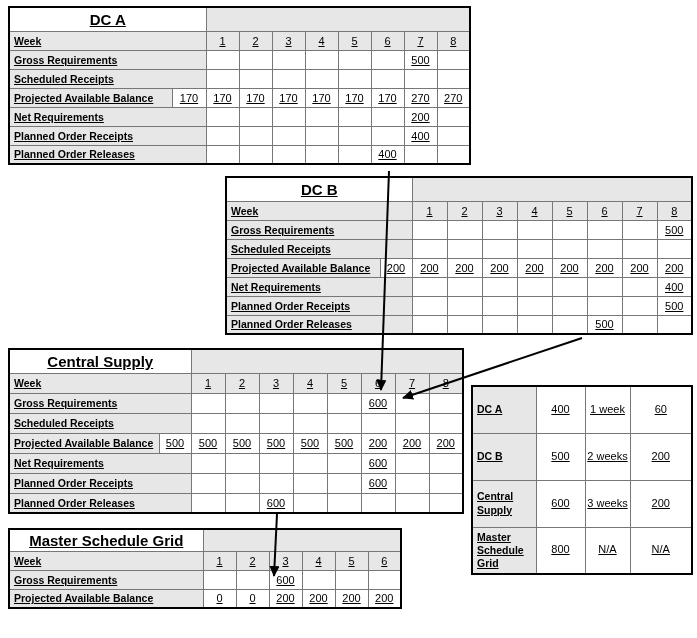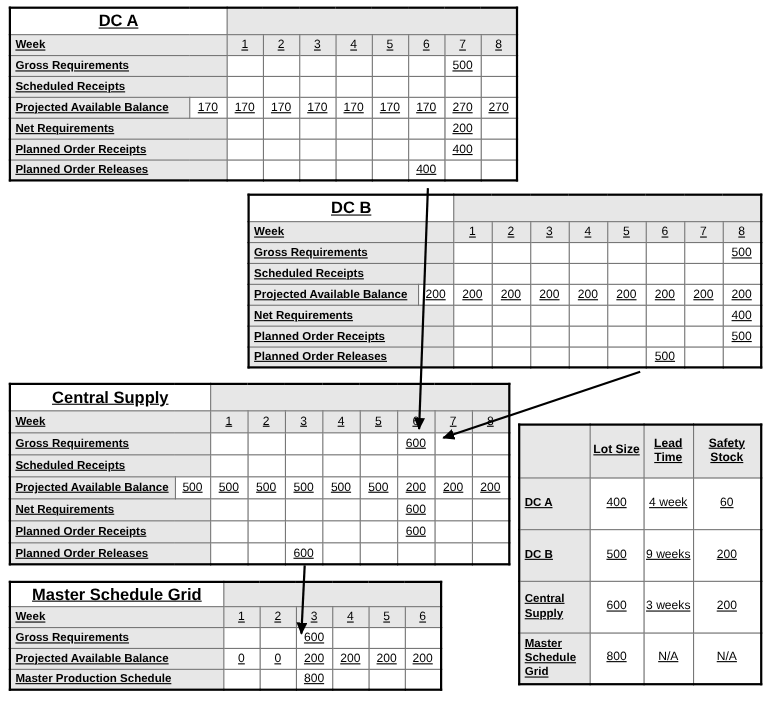--- a/index.html
+++ b/index.html
@@ -363,56 +363,41 @@
         </tr>
         <tr style="height:19px">
           <td class="lbl">Projected Available Balance</td>
           <td class="cell">0</td>
           <td class="cell">0</td>
           <td class="cell">200</td>
           <td class="cell">200</td>
           <td class="cell">200</td>
           <td class="cell">200</td>
         </tr>
-        <tr style="height:19px">
-          <td class="lbl">Master Production Schedule</td>
-          <td class="cell"></td>
-          <td class="cell"></td>
-          <td class="cell">800</td>
-          <td class="cell"></td>
-          <td class="cell"></td>
-          <td class="cell"></td>
-        </tr>
       </tbody>
     </table>
 
 <table id="paramt" class="params">
       <colgroup>
         <col style="width:64px">
         <col style="width:49px">
         <col style="width:45px">
         <col style="width:62px">
       </colgroup>
       <tbody>
-        <tr style="height:48px">
-          <td class="corner"></td>
-          <td class="hdr">Lot Size</td>
-          <td class="hdr">Lead Time</td>
-          <td class="hdr">Safety Stock</td>
-        </tr>
         <tr style="height:47px">
           <td class="plabel">DC A</td>
           <td class="pcell">400</td>
-          <td class="pcell">4 week</td>
+          <td class="pcell">1 week</td>
           <td class="pcell">60</td>
         </tr>
         <tr style="height:47px">
           <td class="plabel">DC B</td>
           <td class="pcell">500</td>
-          <td class="pcell">9 weeks</td>
+          <td class="pcell">2 weeks</td>
           <td class="pcell">200</td>
         </tr>
         <tr style="height:47px">
           <td class="plabel">Central Supply</td>
           <td class="pcell">600</td>
           <td class="pcell">3 weeks</td>
           <td class="pcell">200</td>
         </tr>
         <tr style="height:47px">
           <td class="plabel">Master Schedule Grid</td>

